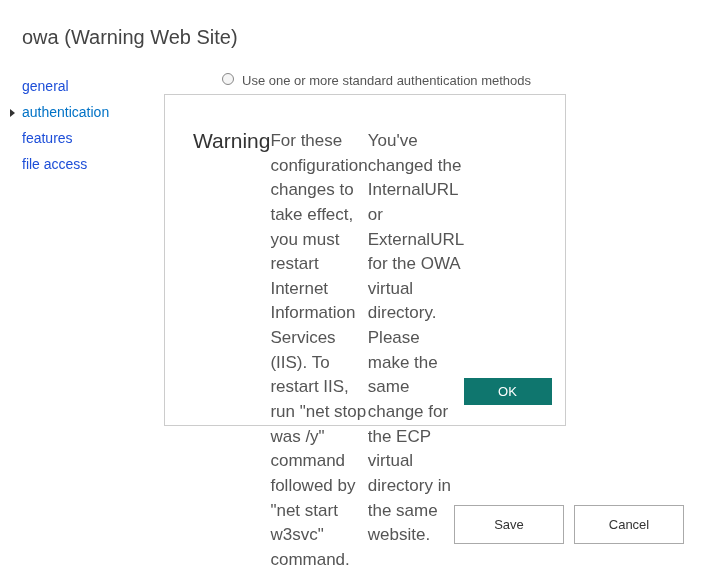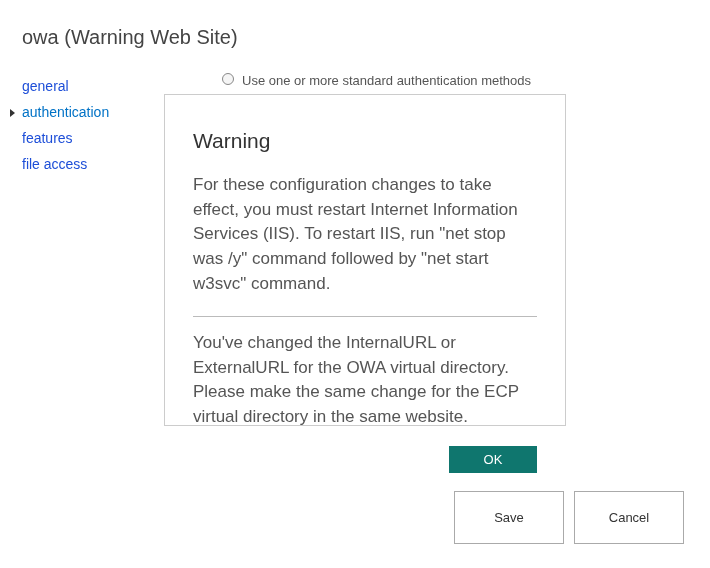--- a/index.html
+++ b/index.html
@@ -67,21 +67,21 @@
     display: inline-block;
     background: #f5f5f5;
   }
   .dialog {
     border: 1px solid #ccc;
     width: 402px;
     height: 332px;
     margin-left: 4px;
     padding: 34px 28px 20px 28px;
     display: flex;
-    flex-direction: column;
+    flex-direction: row;
     background: #fff;
   }
   .dialog-title {
     font-size: 21px;
     font-weight: 300;
     color: #333;
     margin-bottom: 20px;
   }
   .dialog-text {
     font-size: 17px;
@@ -115,21 +115,21 @@
     right: 26px;
     bottom: 24px;
     display: flex;
     gap: 10px;
   }
   .btn-secondary {
     background: #fff;
     border: 1px solid #aaa;
     color: #333;
     width: 110px;
-    padding: 18px 0;
+    padding: 11px 0;
     text-align: center;
     font-size: 13px;
     cursor: pointer;
   }
 </style>
 </head>
 <body>
 
 <div class="page-title">owa (Warning Web Site)</div>
 

